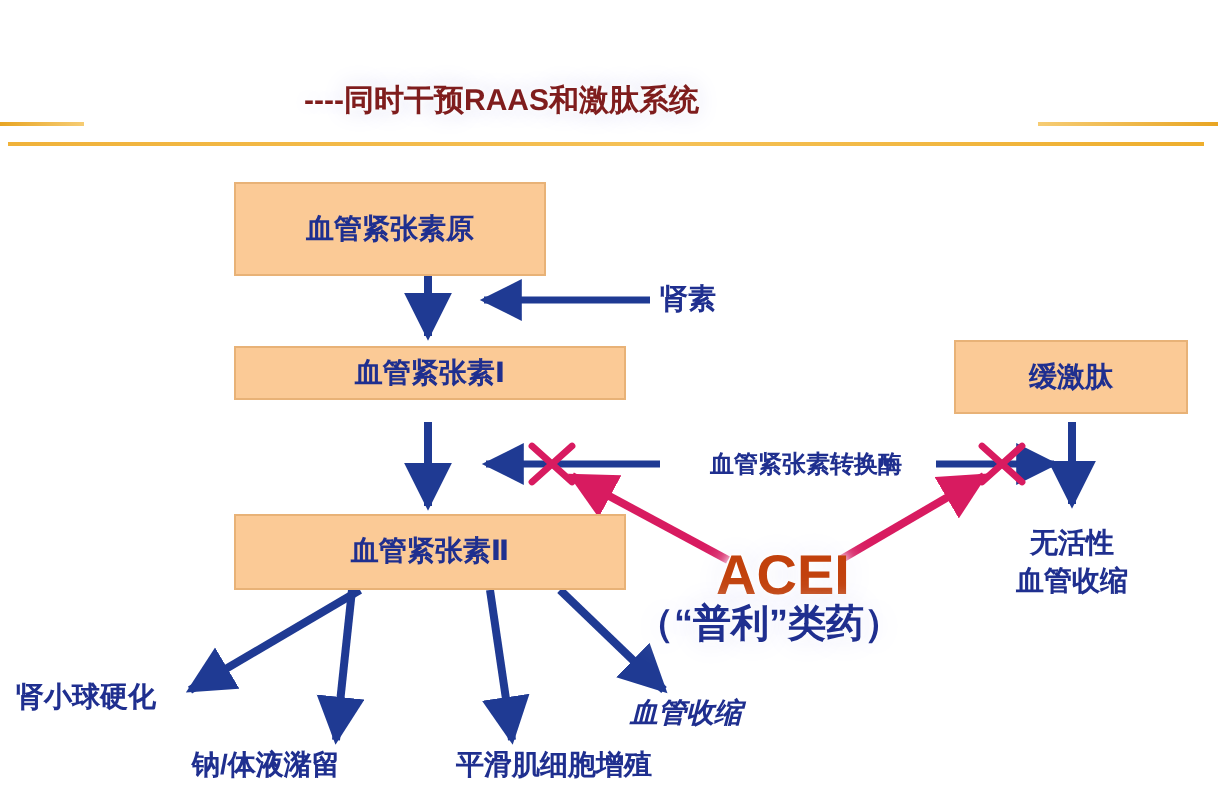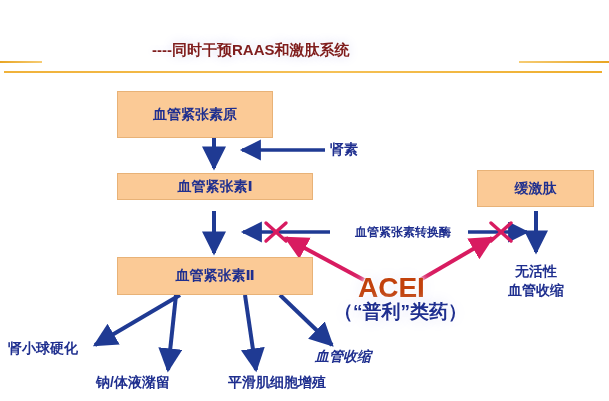--- a/index.html
+++ b/index.html
@@ -104,21 +104,20 @@
   }
   .acei-sub {
     position: absolute;
     left: 318px;
     top: 299px;
     font-size: 19px;
     font-weight: bold;
     color: #1f2f8f;
     white-space: nowrap;
     text-shadow: 0 0 4px #ffffff, 0 0 9px #ffffff, 0 0 15px #dedef5;
-    margin-left: 16px;
   }
 
   svg.wires {
     position: absolute;
     left: 0;
     top: 0;
     width: 609px;
     height: 401px;
     pointer-events: none;
   }

